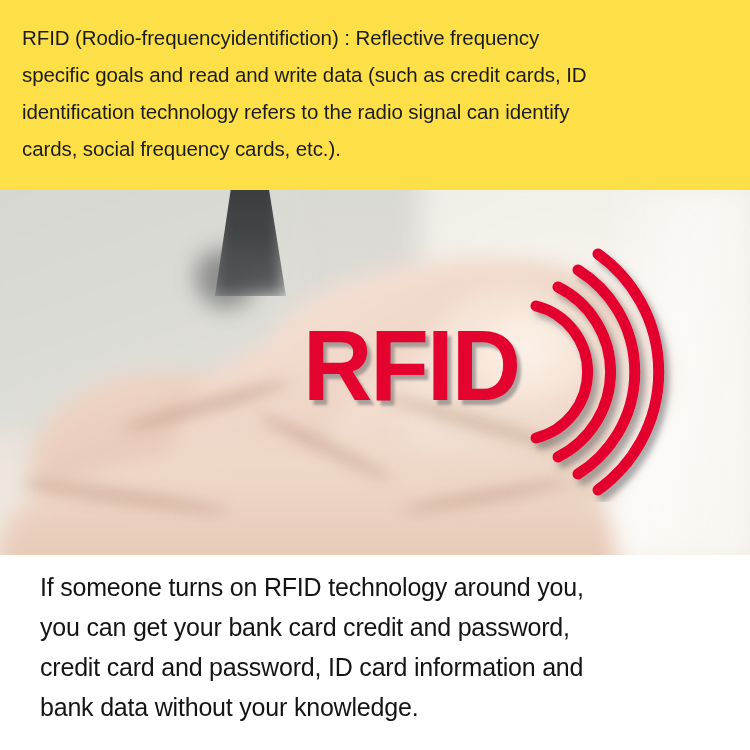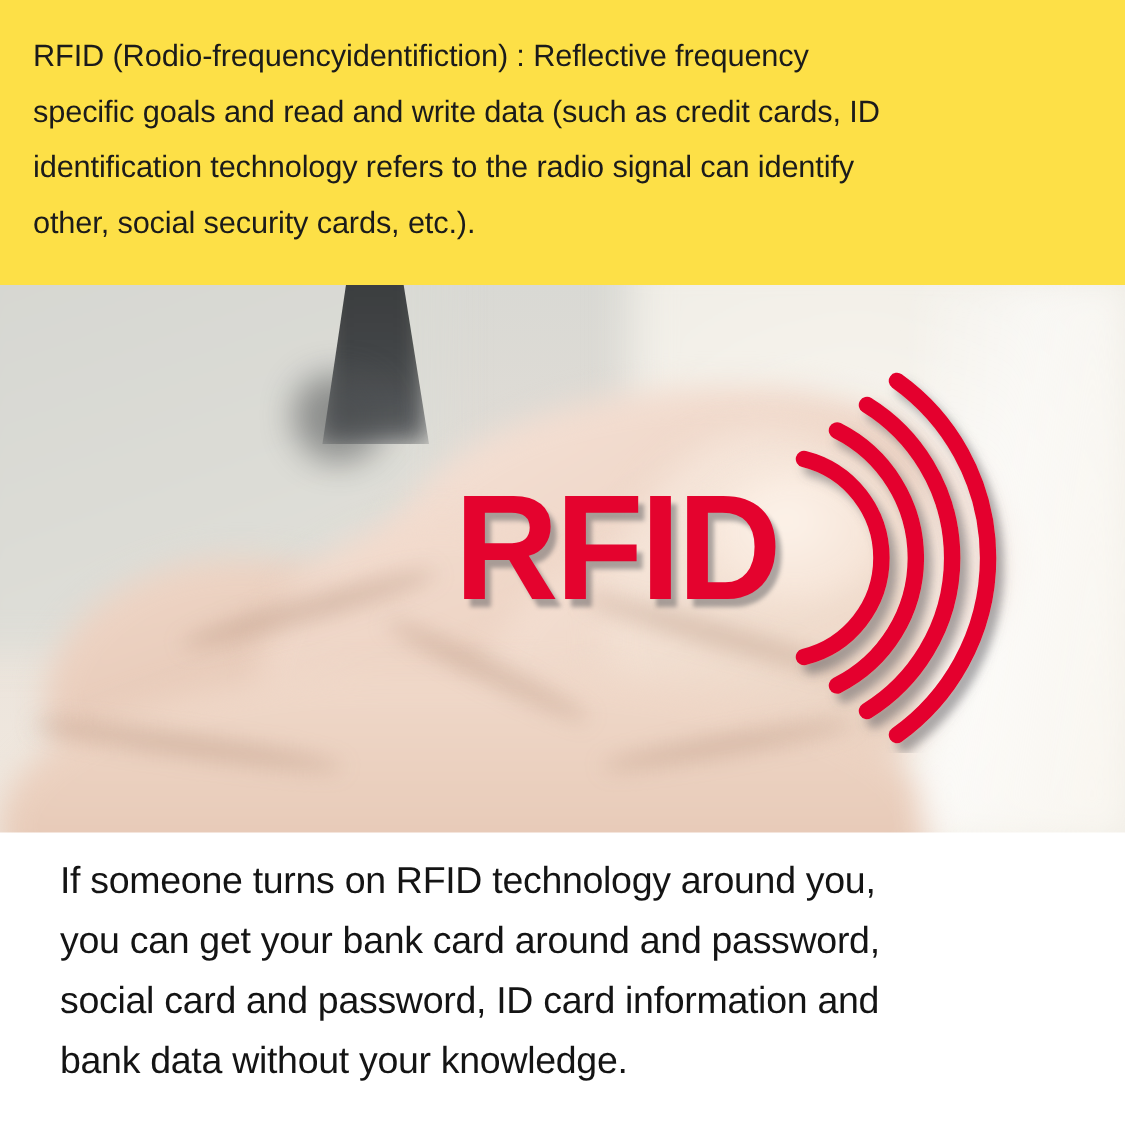--- a/index.html
+++ b/index.html
@@ -222,21 +222,21 @@
 </style>
 </head>
 <body>
 
 <div class="page">
 
   <div class="text-block-top">
     <div class="line">RFID (Rodio-frequencyidentifiction) : Reflective frequency</div>
     <div class="line">specific goals and read and write data (such as credit cards, ID</div>
     <div class="line">identification technology refers to the radio signal can identify</div>
-    <div class="line">other, social security cards, etc.).</div>
+    <div class="line">cards, social frequency cards, etc.).</div>
   </div>
 
   <div class="photo">
     <div class="bg-base"></div>
     <div class="wall-left"></div>
     <div class="wall-right"></div>
     <div class="dark-wedge"></div>
     <div class="dark-wedge-2"></div>
 
     <div class="finger f-top"></div>
@@ -270,18 +270,18 @@
           <path d="M 38 215 A 95 95 0 0 0 38 45" stroke-width="11"></path>
           <path d="M 58 232 A 120 120 0 0 0 58 28" stroke-width="11"></path>
           <path d="M 78 248 A 145 145 0 0 0 78 12" stroke-width="11"></path>
         </g>
       </svg>
     </div>
   </div>
 
   <div class="text-block-bottom">
     <div class="line">If someone turns on RFID technology around you,</div>
-    <div class="line">you can get your bank card around and password,</div>
-    <div class="line">social card and password, ID card information and</div>
+    <div class="line">you can get your bank card credit and password,</div>
+    <div class="line">credit card and password, ID card information and</div>
     <div class="line">bank data without your knowledge.</div>
   </div>
 
 </div>
 
 </body></html>

